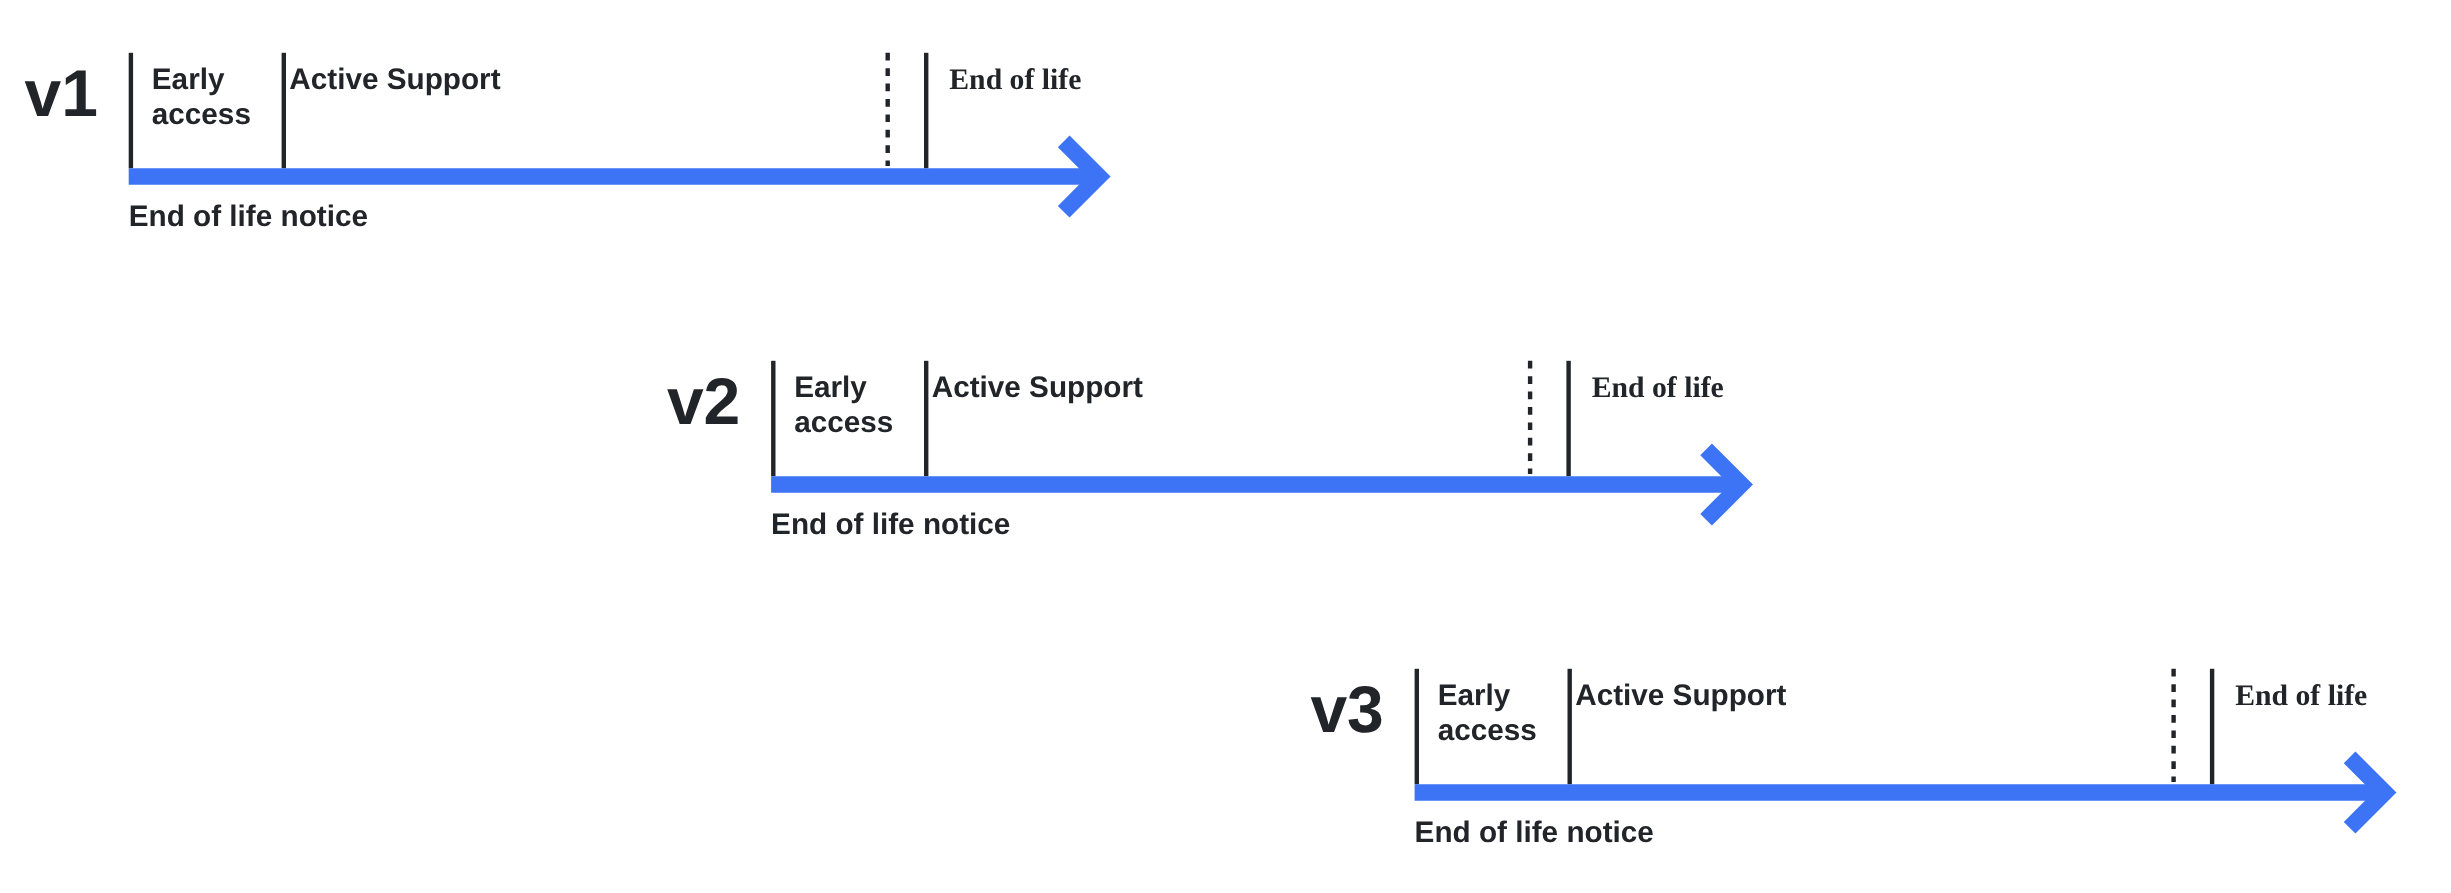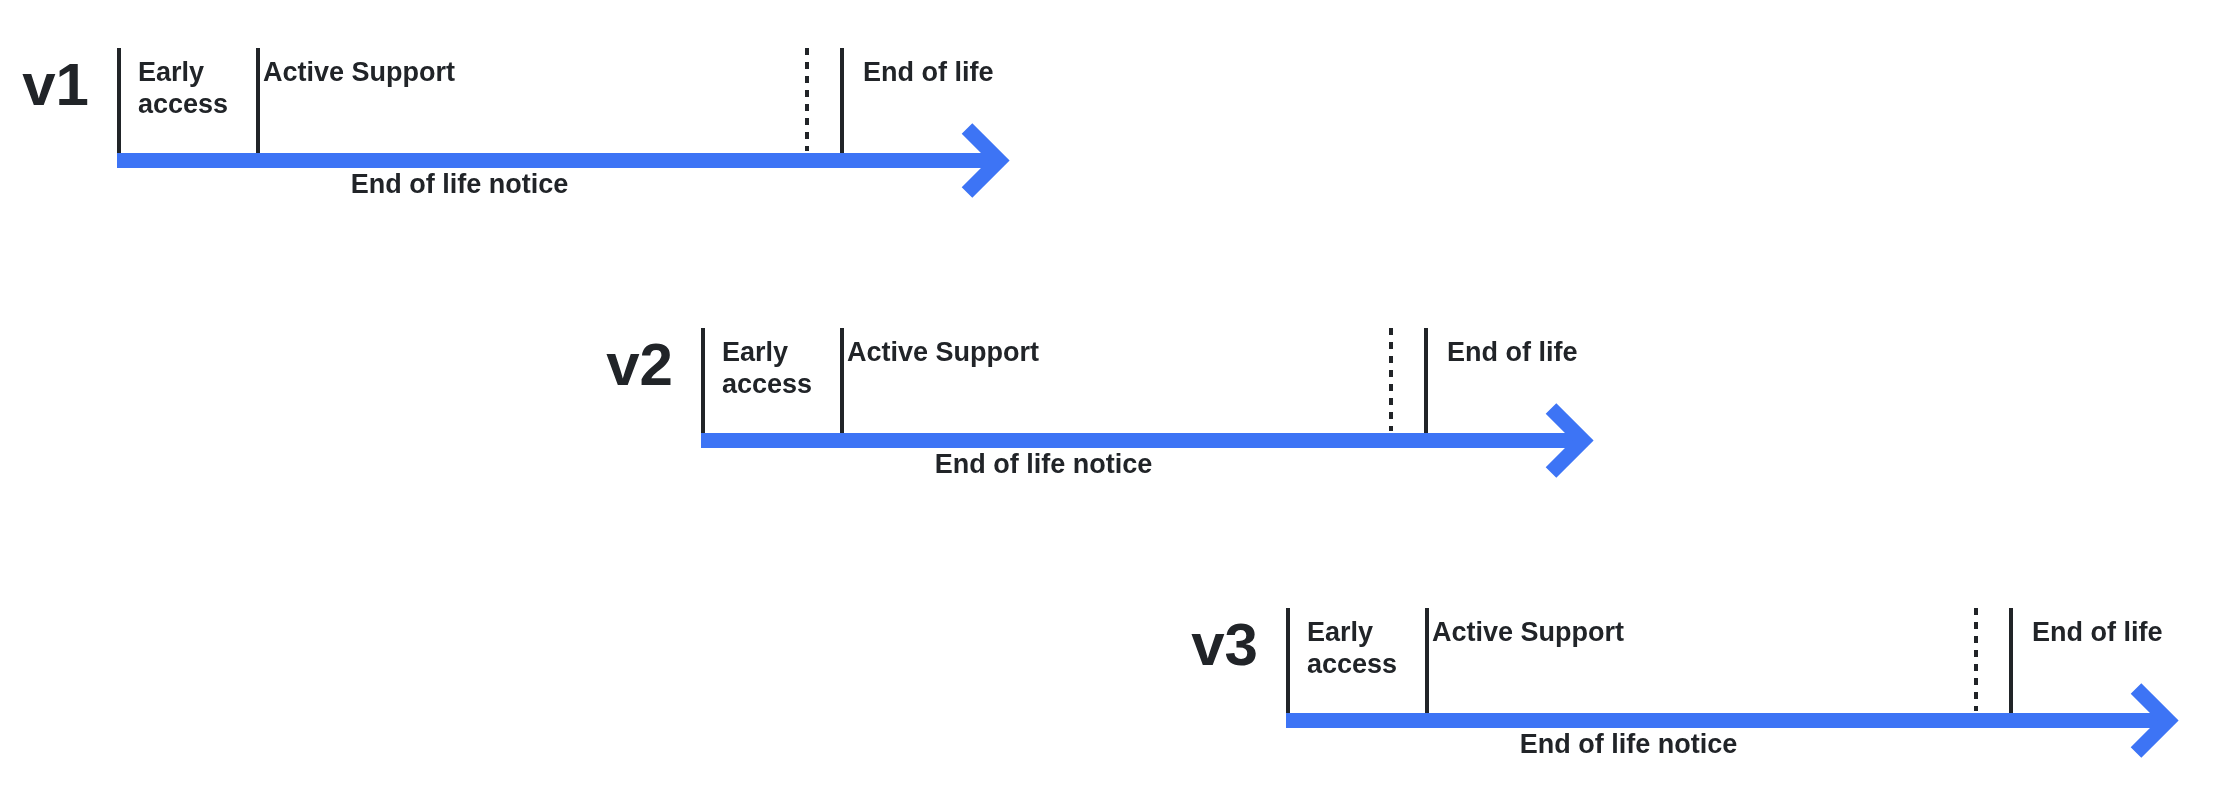--- a/index.html
+++ b/index.html
@@ -34,27 +34,27 @@
   .seg-label {
     position: absolute;
     top: -6px;
     font-size: 27px;
     line-height: 32px;
     font-weight: 700;
     margin-top: 14px;
   }
   .early-label  { left: 21px;  width: 134px; }
   .active-label { left: 146px; white-space: nowrap; }
-  .eol-label    { left: 746px; white-space: nowrap; }
+  .eol-label    { left: 746px; white-space: nowrap; font-family: Liberation Serif, serif; }
   .notice-label {
     position: absolute;
     left: 0;
-    top: 120px;
+    top: 132px;
     width: 685px;
-    text-align: center;
+    text-align: left;
     font-size: 27px;
     line-height: 32px;
     font-weight: 700;
   }
   svg.timeline-graphic {
     position: absolute;
     left: 0;
     top: 0;
     overflow: visible;
     display: block;

